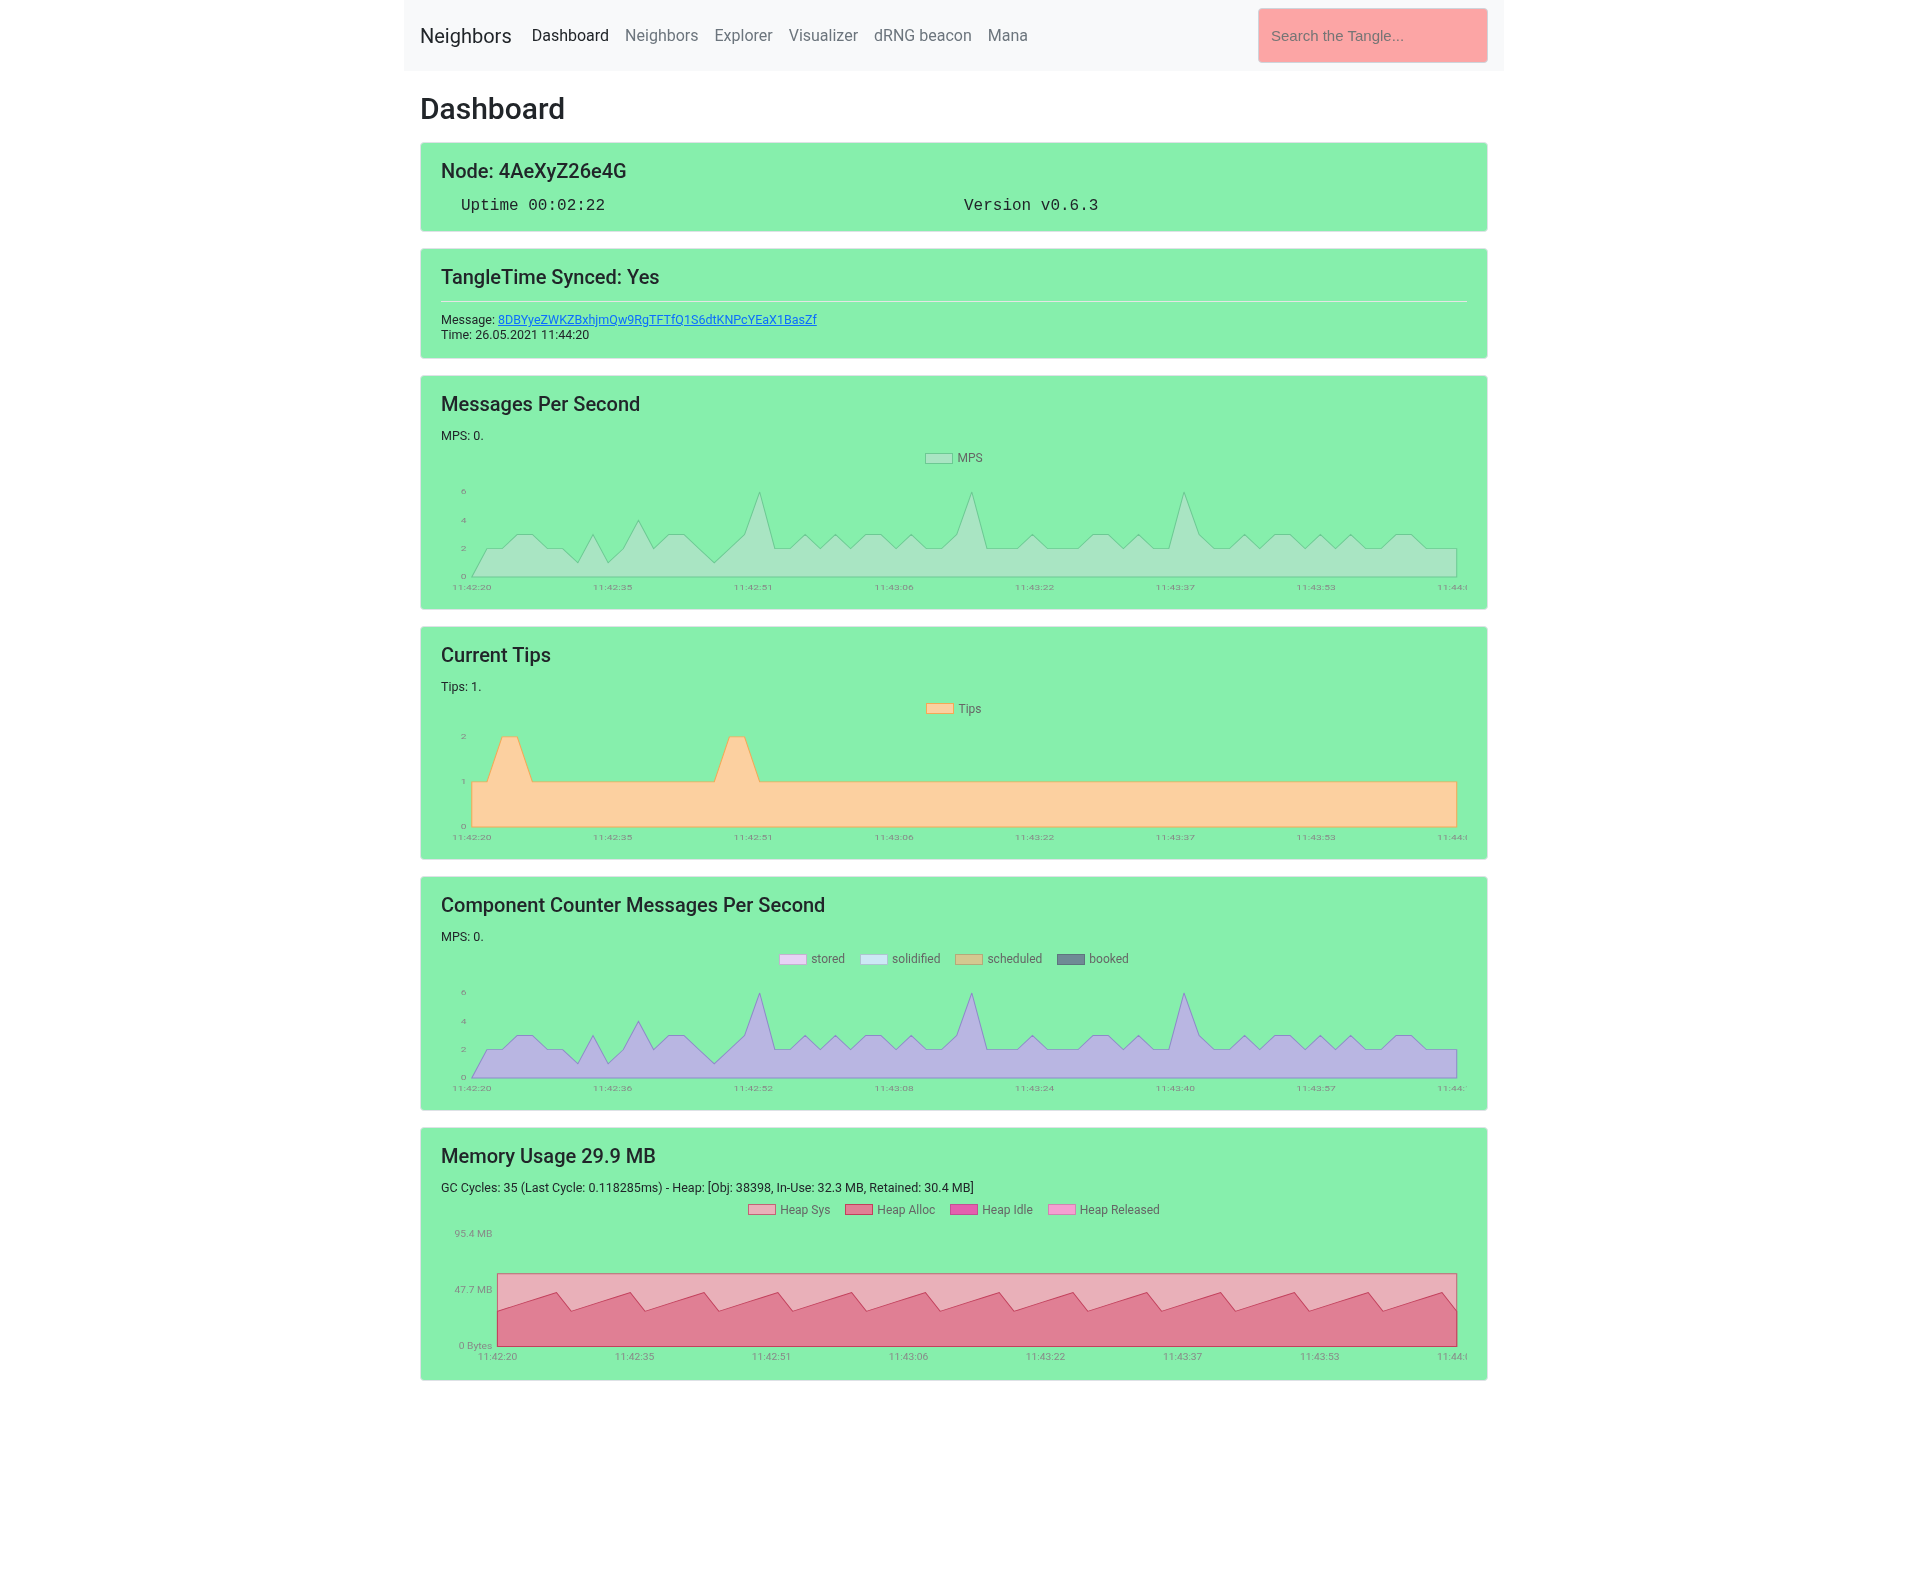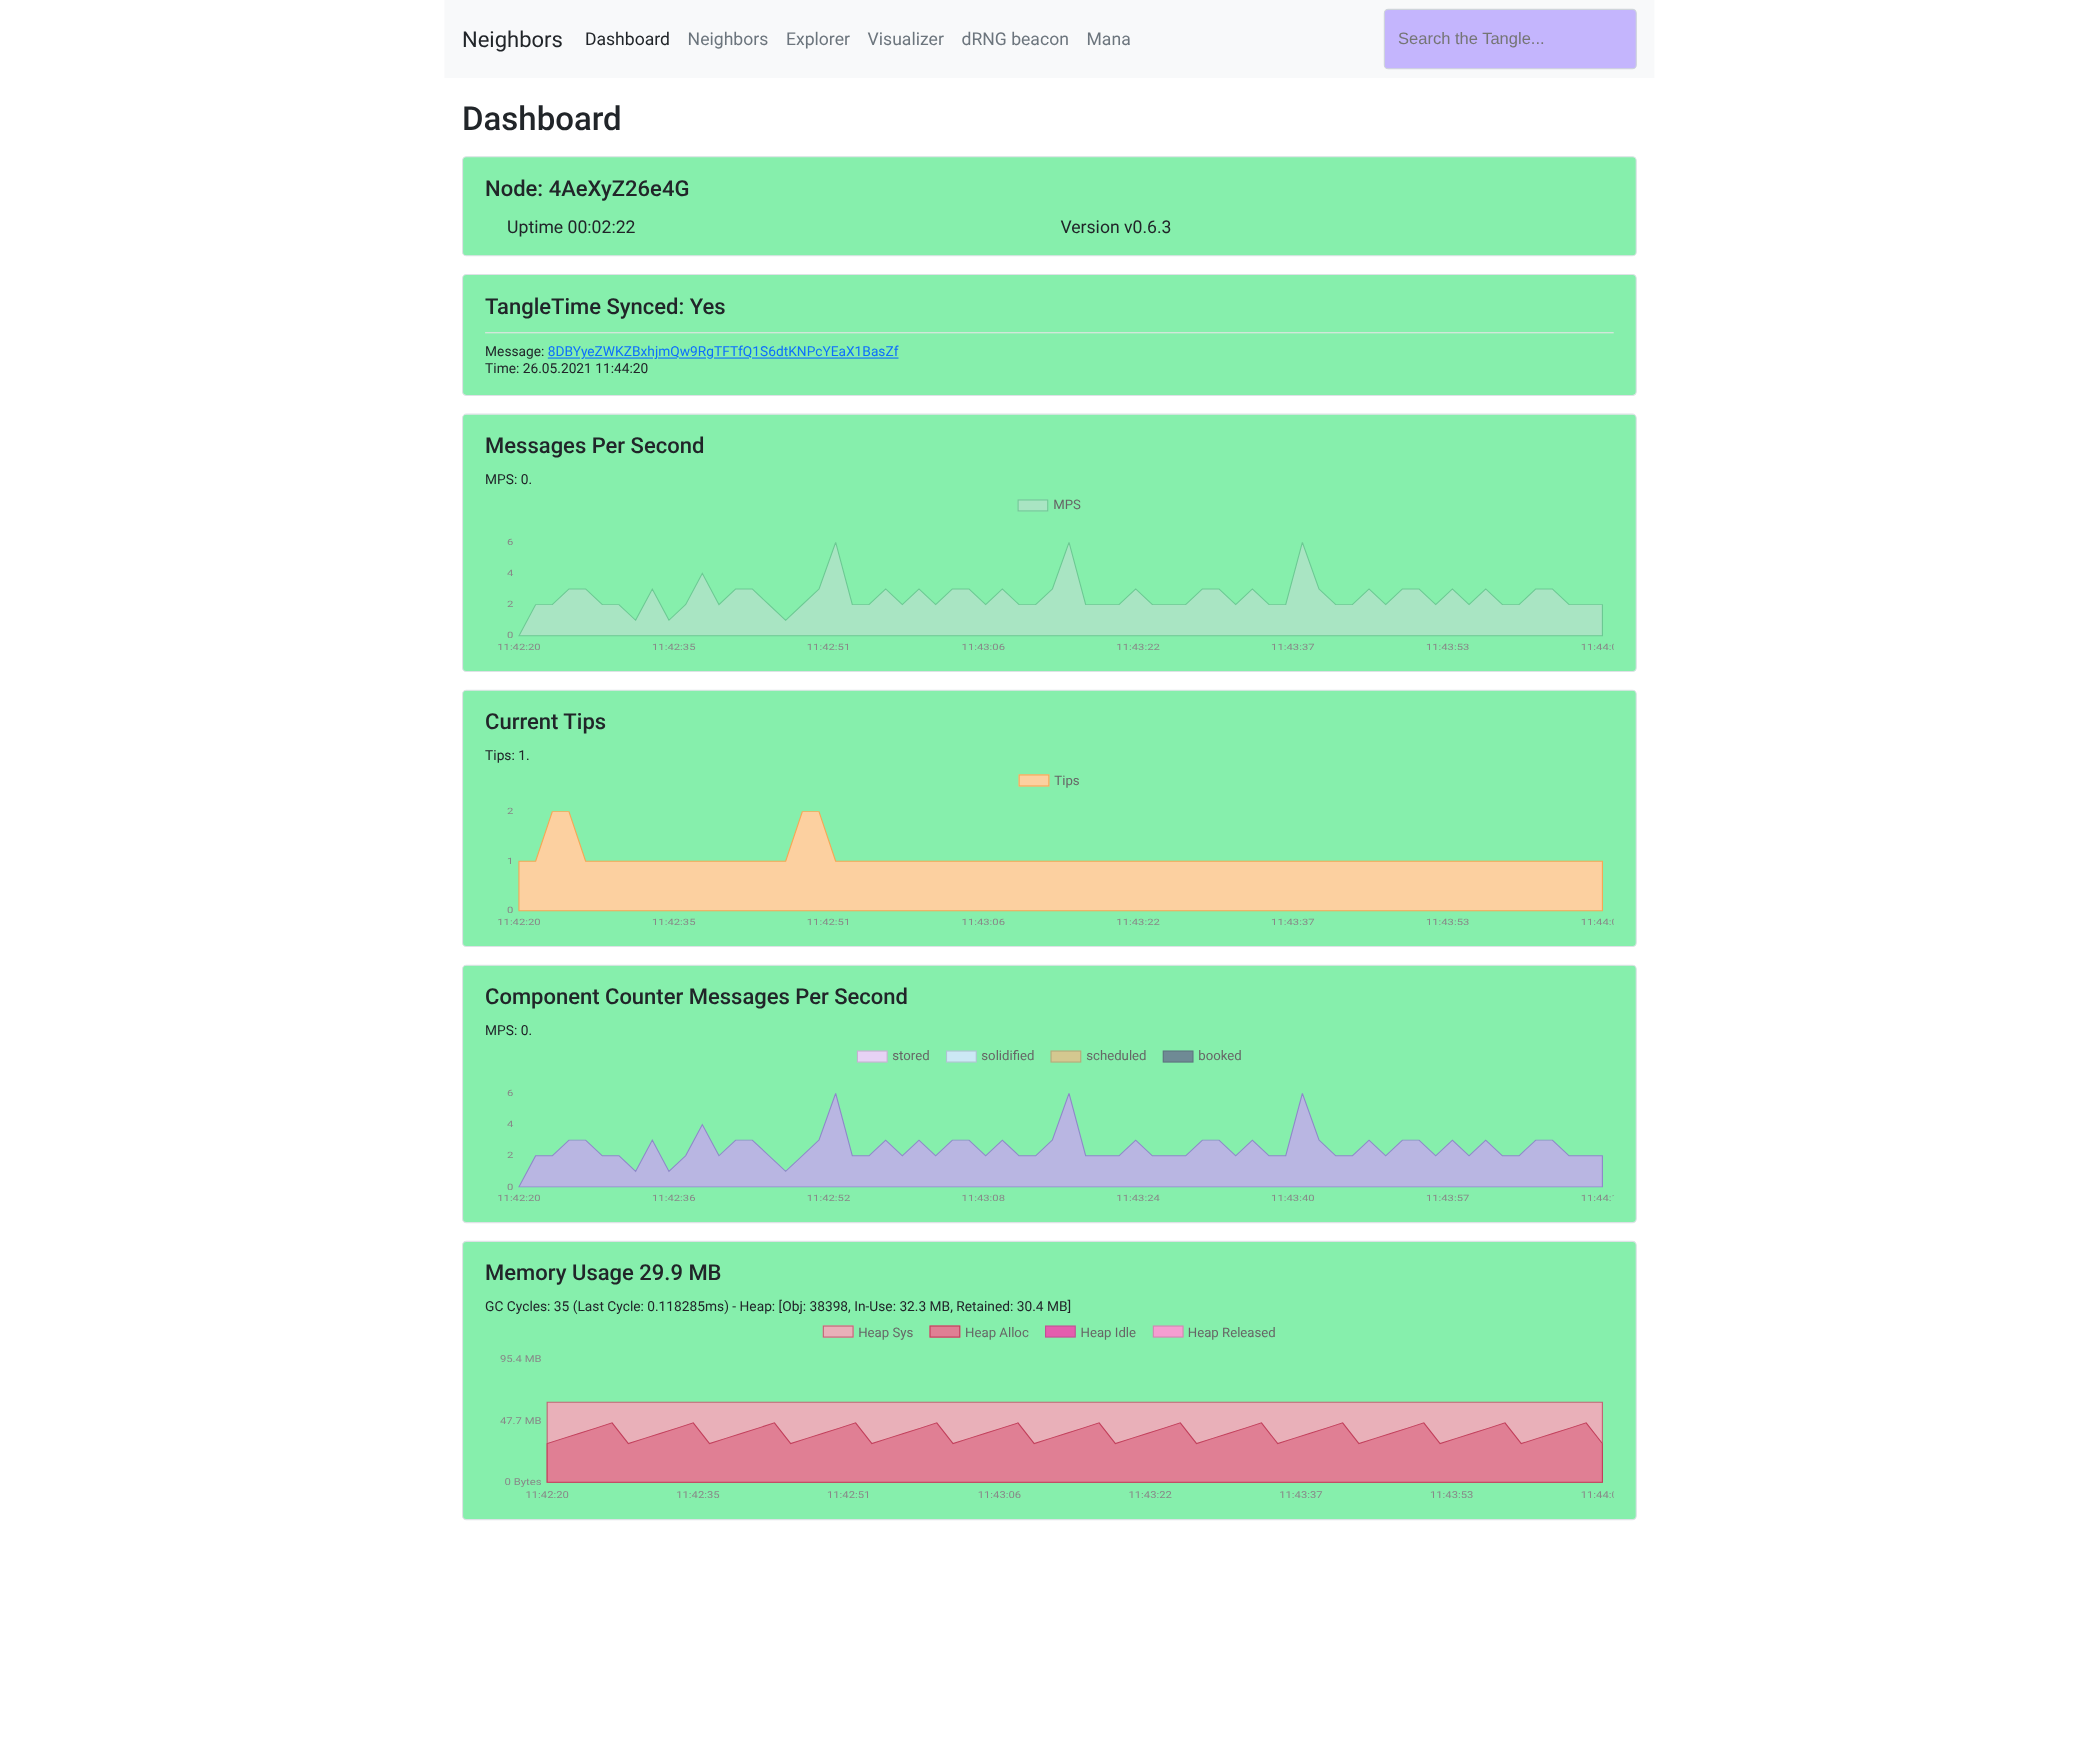--- a/index.html
+++ b/index.html
@@ -28,40 +28,40 @@
   font-size: 16px;
   cursor: pointer;
 }
 .nav-link.active { color: #212529; }
 .search-box {
   border: 1px solid #ced4da;
   border-radius: 4px;
   padding: 18px 12px;
   font-size: 15px;
   width: 230px;
-  background: #c4b5fd;
+  background: #fca5a5;
   color: #495057;
 }
 .container {
   max-width: 1100px;
   margin: 0 auto;
   padding: 20px 16px;
 }
 h2.page-title { font-size: 30px; font-weight: 500; margin-bottom: 16px; color: #212529; }
 .card {
   border: 1px solid #dee2e6;
   border-radius: 4px;
   margin-bottom: 16px;
   background: #86efac;
 }
 .card-body { padding: 16px 20px; }
 .card h5 { font-size: 20px; font-weight: 500; margin-bottom: 12px; color: #212529; }
 .card h5.tight { margin-bottom: 0; }
 hr { border: none; border-top: 1px solid #e5e5e5; margin: 10px 0; }
-.row { display: flex; }
+.row { display: flex; font-family: Liberation Mono, monospace; }
 .col { flex: 1; }
 .small { font-size: 12.5px; color: #212529; }
 .link { color: #0d6efd; cursor: pointer; text-decoration: underline; }
 .chart-legend { text-align: center; font-size: 12px; color: #666; margin-bottom: 6px; }
 .legend-item { display: inline-flex; align-items: center; margin: 0 6px; }
 .legend-swatch {
   display: inline-block; width: 28px; height: 11px;
   border: 1px solid rgba(0,0,0,0.15); margin-right: 4px;
 }
 .chart { position: relative; height: 120px; }

